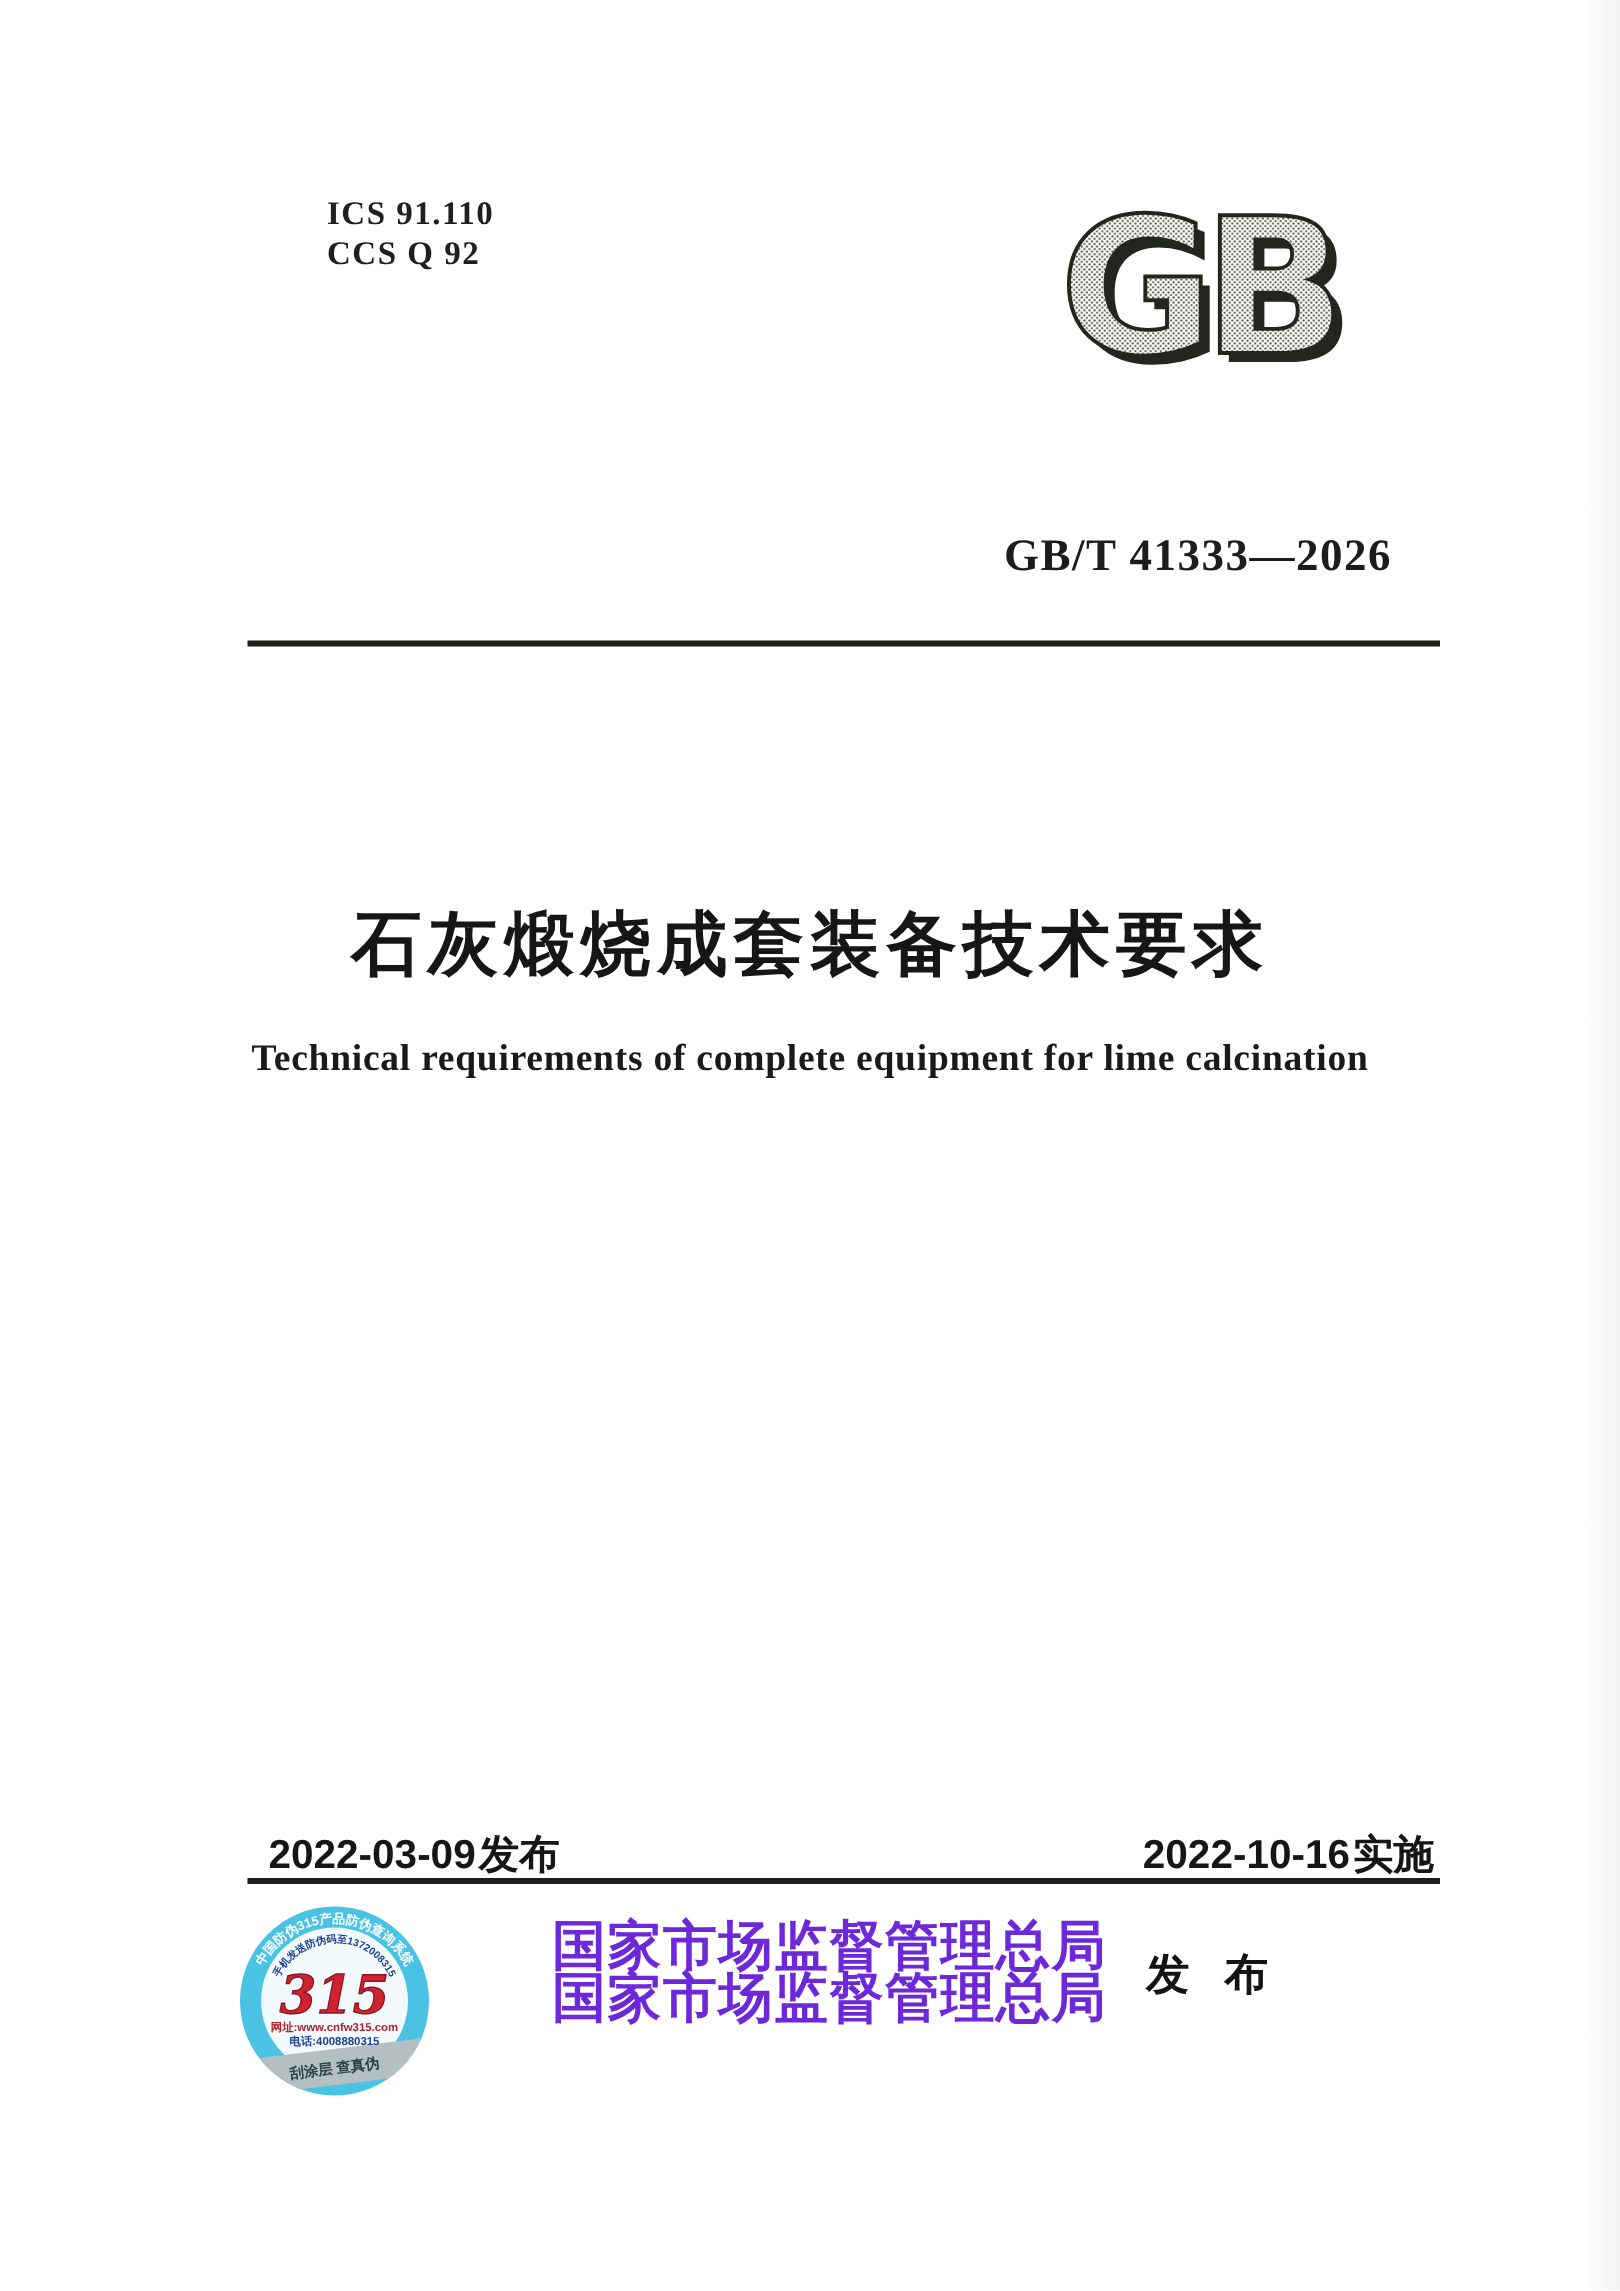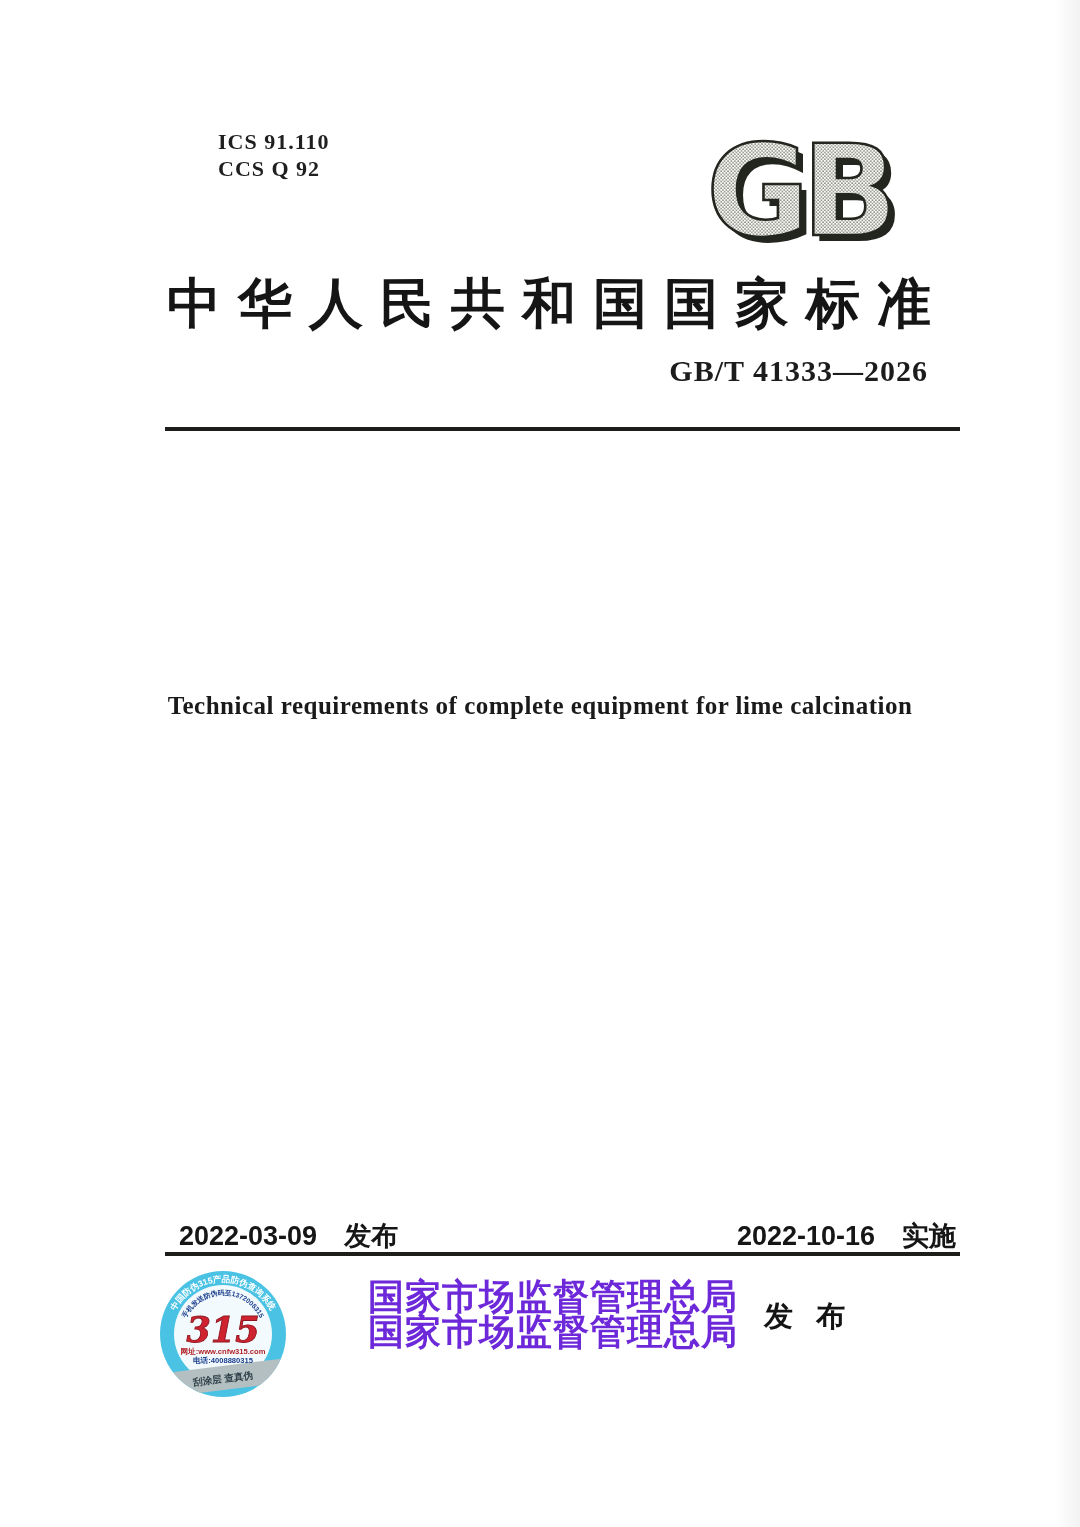--- a/index.html
+++ b/index.html
@@ -108,21 +108,21 @@
     left: 179px;
     right: 124px;
     top: 1218px;
     display: flex;
     justify-content: space-between;
     font-family: "Liberation Sans", "DejaVu Sans", sans-serif;
     font-size: 27px;
     font-weight: 600;
     color: #161616;
   }
-  .dates-row .date-pair { display: flex; gap: 27px; align-items: baseline; }
+  .dates-row .date-pair { display: flex; gap: 2px; align-items: baseline; }
 
   .sticker {
     position: absolute;
     left: 158px;
     top: 1266px;
     width: 130px;
     height: 142px;
   }
 
   .publisher {
@@ -167,26 +167,26 @@
         <circle cx="0.9" cy="0.9" r="0.72" fill="#52524c"></circle>
         <circle cx="2.6" cy="2.6" r="0.72" fill="#52524c"></circle>
       </pattern>
     </defs>
     <g font-family="'DejaVu Sans', sans-serif" font-weight="bold" text-anchor="middle">
       <text x="116" y="103" font-size="126" letter-spacing="-8" fill="#23261f">GB</text>
       <text x="110" y="97" font-size="126" letter-spacing="-8" fill="url(#gbdots)" stroke="#23261f" stroke-width="2.6">GB</text>
     </g>
   </svg>
 
-  <div class="std-title">中华人民共和国国家标准</div>
 
   <div class="std-number">GB/T 41333—2026</div>
 
   <div class="rule rule-top"></div>
 
+  <div class="doc-title-zh">石灰煅烧成套装备技术要求</div>
   <div class="doc-title-en">Technical requirements of complete equipment for lime calcination</div>
 
   <div class="dates-row">
     <div class="date-pair">
       <span>2022-03-09</span>
       <span>发布</span>
     </div>
     <div class="date-pair">
       <span>2022-10-16</span>
       <span>实施</span>

